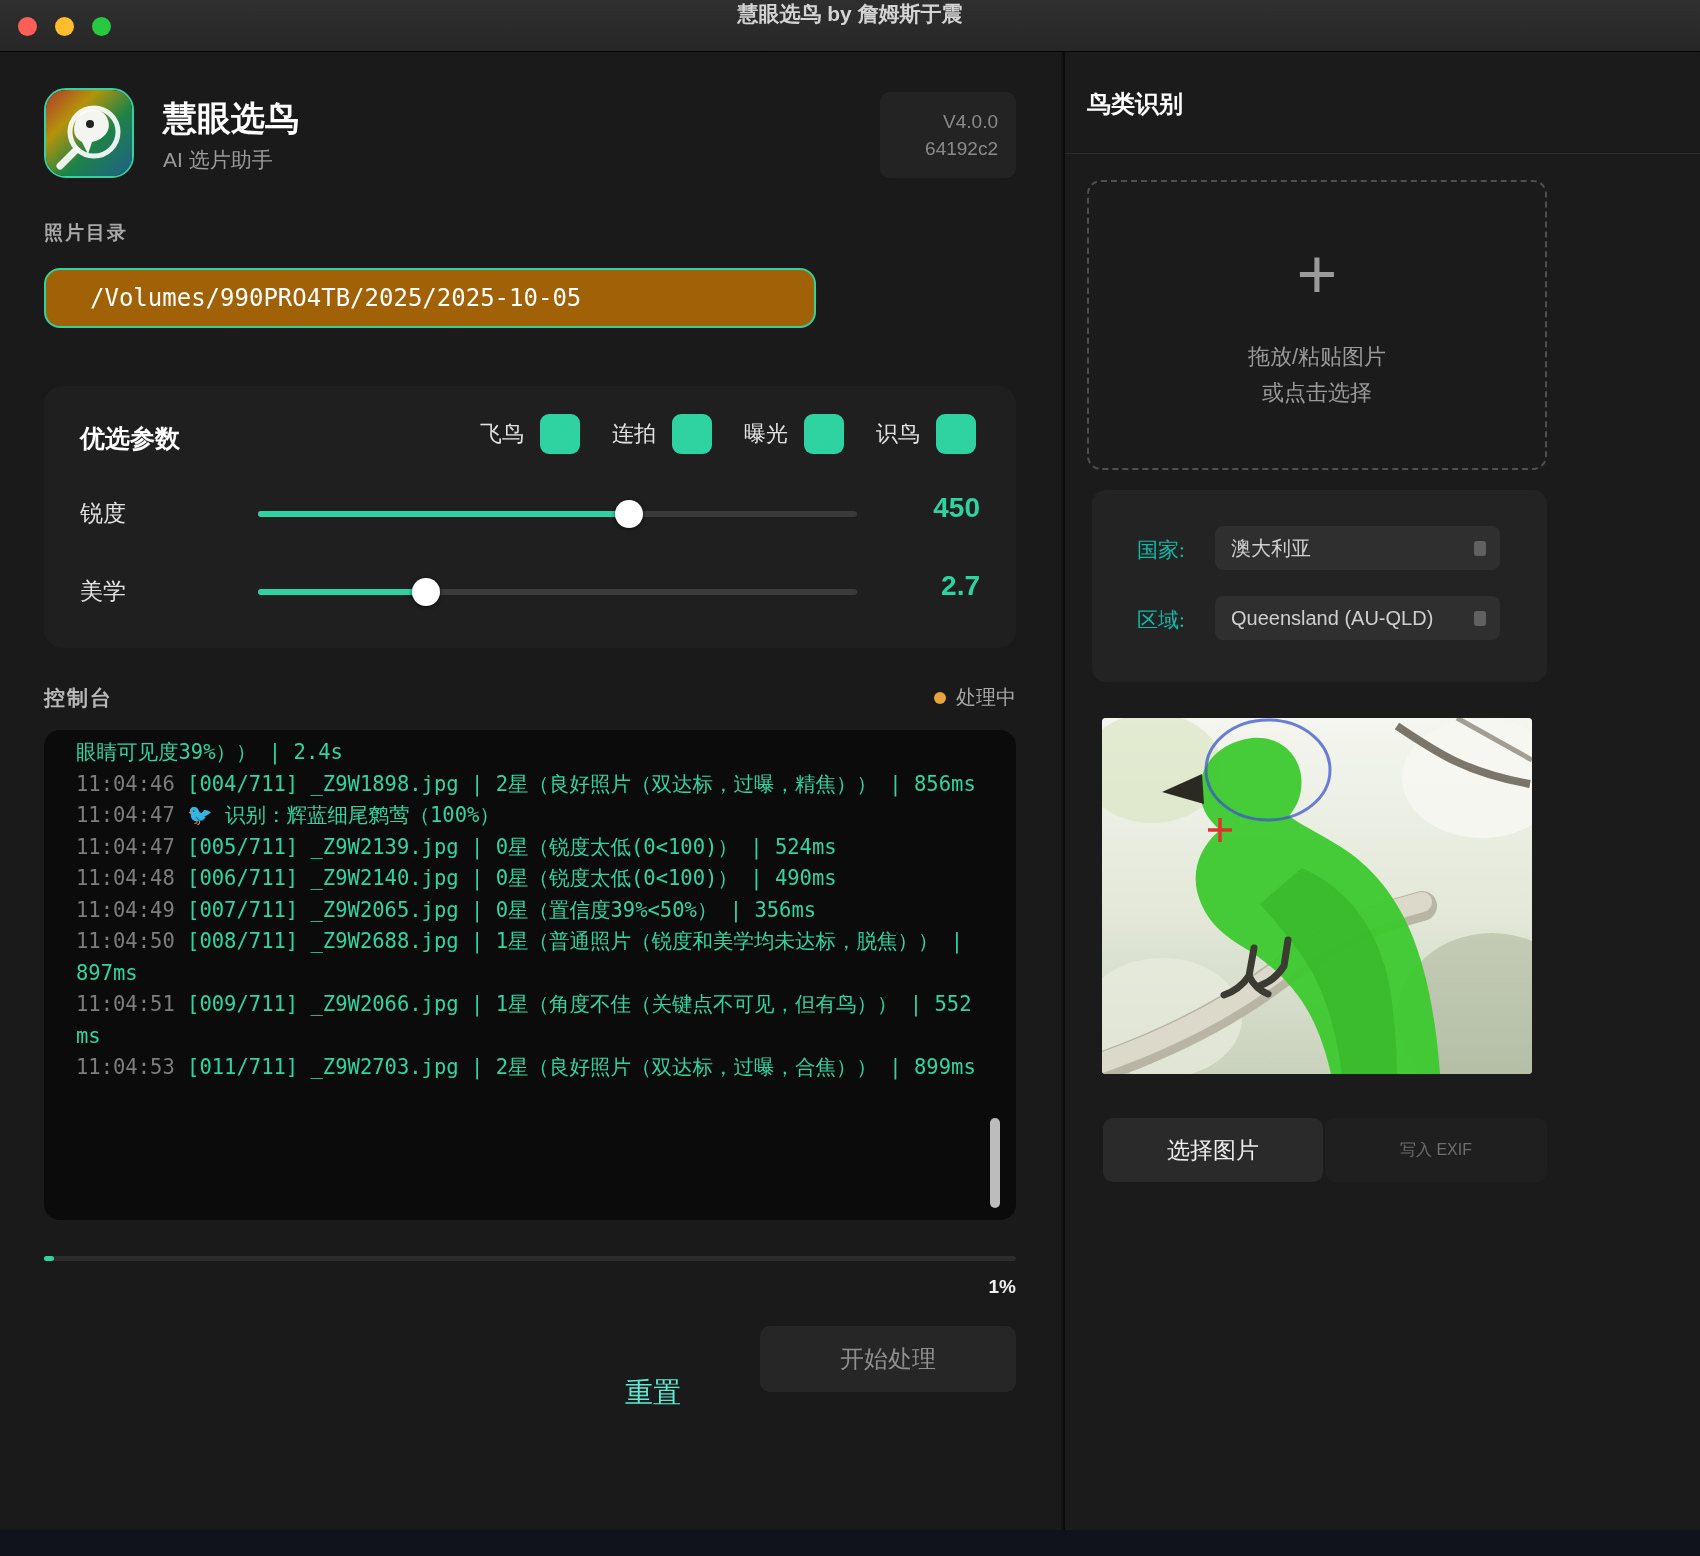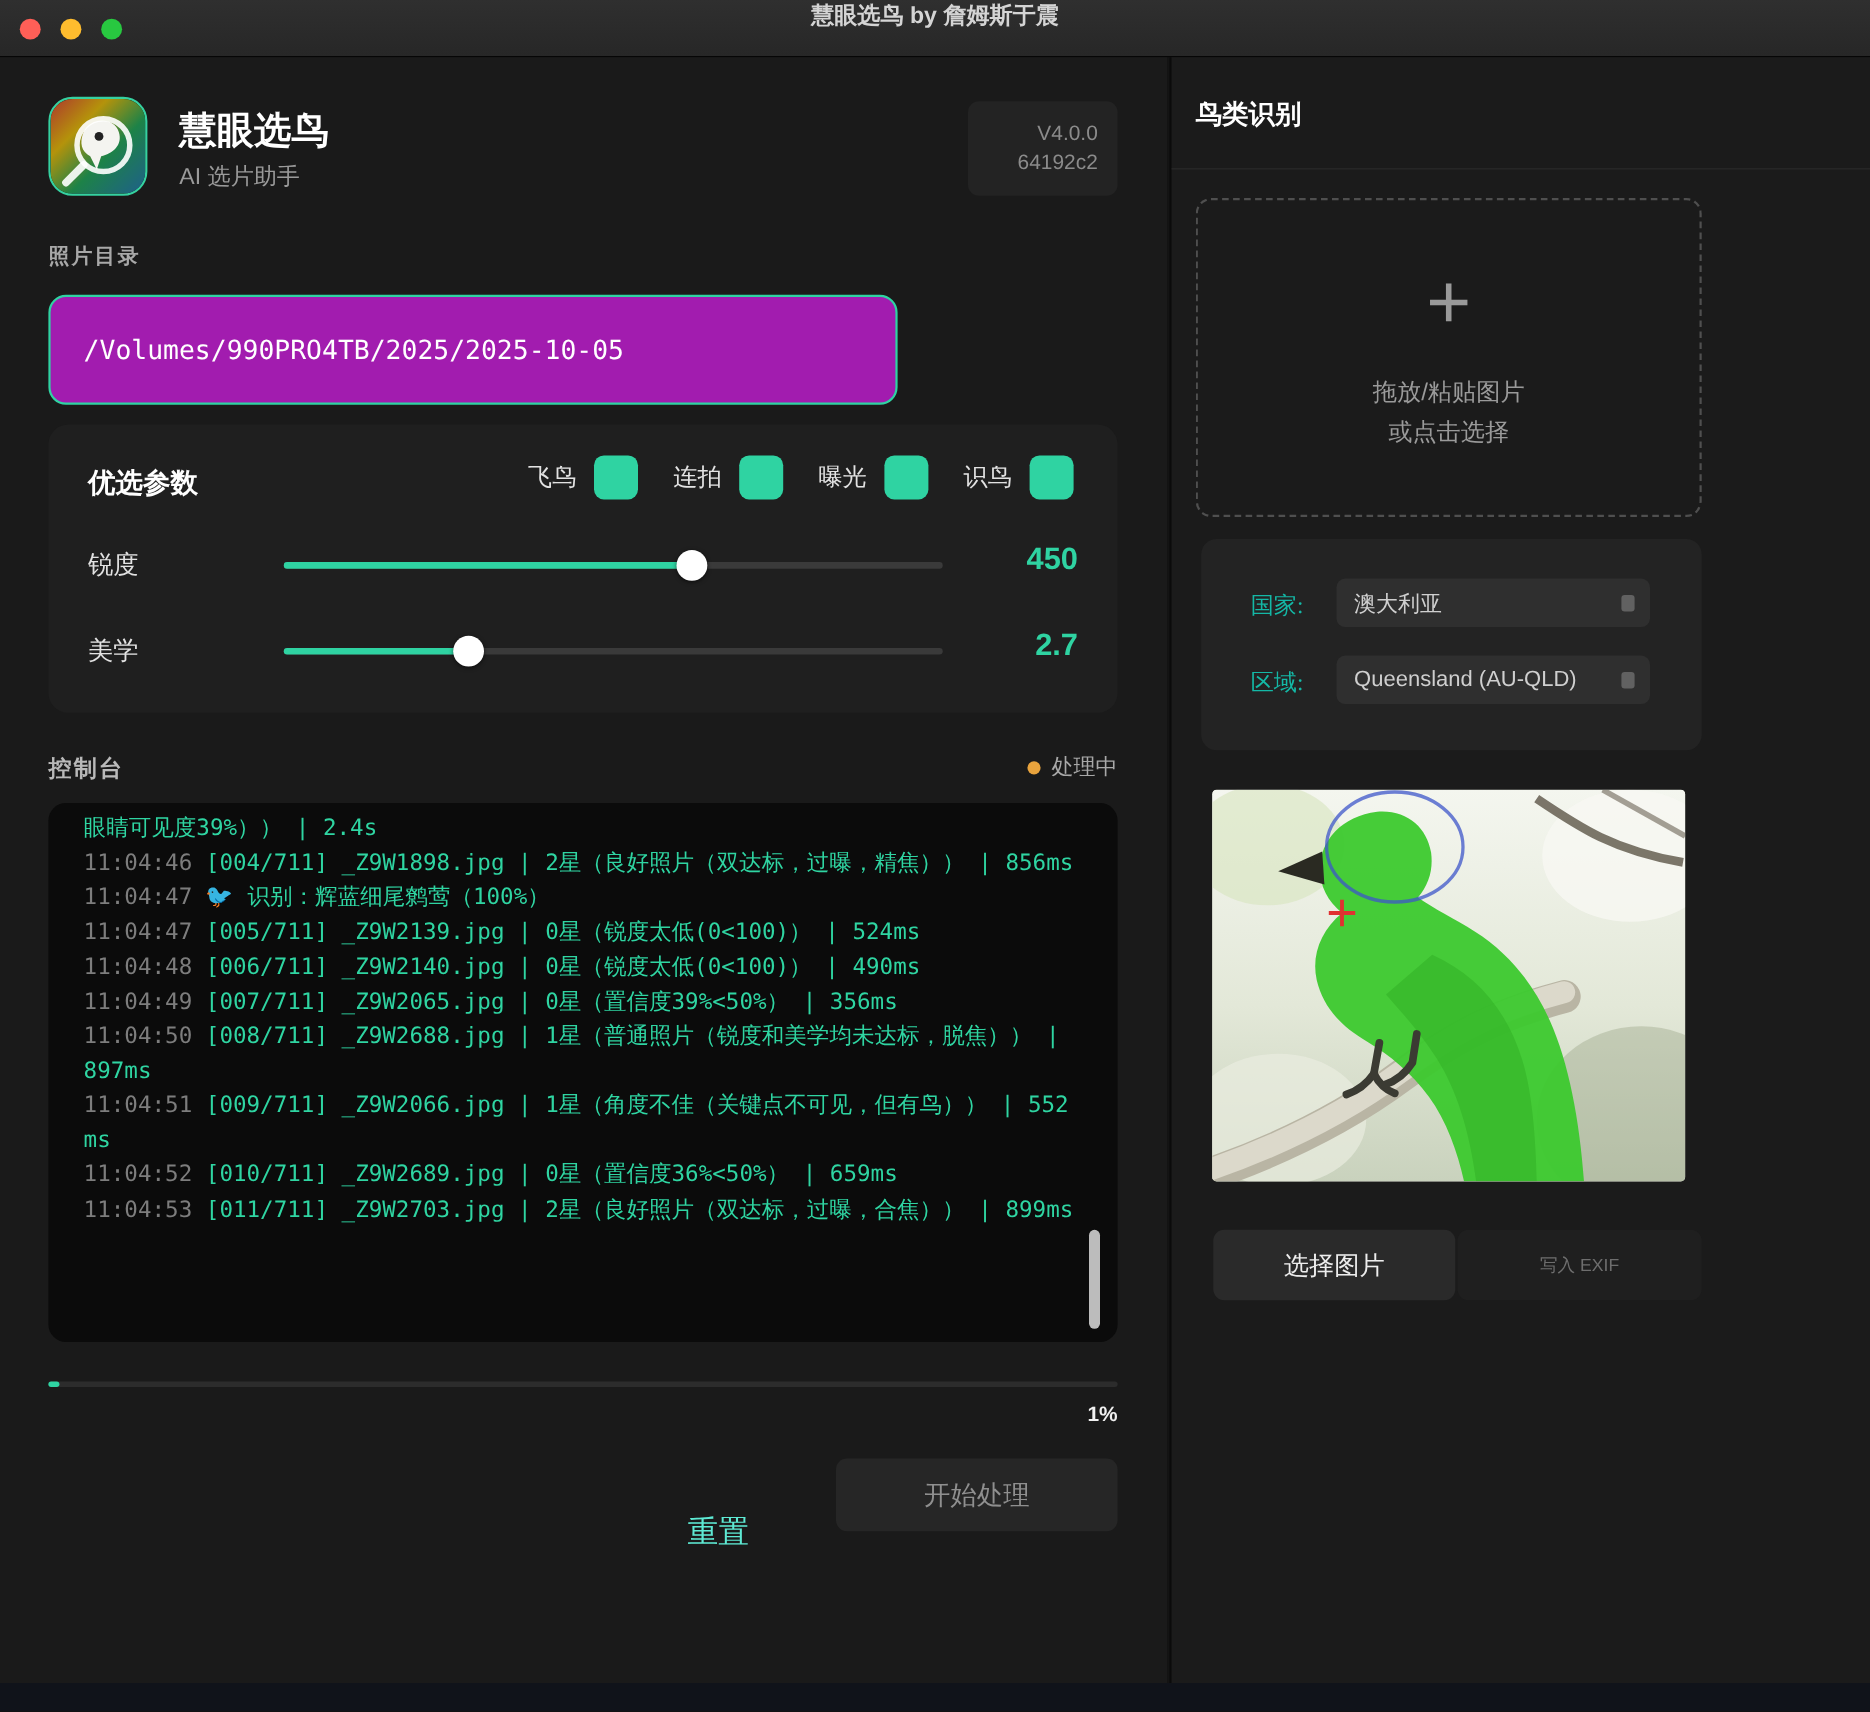--- a/index.html
+++ b/index.html
@@ -24,23 +24,23 @@
   .app-icon { position:absolute; left:44px; top:36px; width:90px; height:90px; border-radius:22px;
     border:2px solid #35d1a0; overflow:hidden; background:#101010; }
   .app-name { position:absolute; left:163px; top:44px; font-size:34px; font-weight:bold; color:#ffffff; }
   .app-sub  { position:absolute; left:163px; top:94px; font-size:21px; color:#9a9a9a; }
   .version-badge { position:absolute; left:880px; top:40px; width:136px; height:86px; background:#232323;
     border-radius:10px; padding:16px 18px 0 0; text-align:right; color:#8b8b8b;
     font-family:Liberation Sans, sans-serif; font-size:19px; line-height:27px; }
 
   
   .dir-label { position:absolute; left:44px; top:168px; font-size:19px; color:#a8a8a8; font-weight:bold; letter-spacing:2px; }
-  .dir-input { position:absolute; left:44px; top:216px; width:772px; height:100px; background:#a21caf;
+  .dir-input { position:absolute; left:44px; top:216px; width:772px; height:60px; background:#a16207;
     border:2.5px solid #2fd3a2; border-radius:16px; color:#ffffff; font-family:"DejaVu Sans Mono", monospace;
-    font-size:24px; padding:0 30px; outline:none; }
+    font-size:24px; padding:0 44px; outline:none; }
   .browse-btn { position:absolute; left:833px; top:216px; width:183px; height:80px; background:#242424;
     border:none; border-radius:12px; color:#e3e3e3; font-size:23px; font-family:inherit; cursor:pointer; }
 
   
   .params-card { position:absolute; left:44px; top:334px; width:972px; height:262px; background:#1f1f1f; border-radius:18px; }
   .params-title { position:absolute; left:36px; top:36px; font-size:25px; font-weight:bold; color:#ffffff; }
   .chk-row { position:absolute; right:40px; top:28px; display:flex; align-items:center; gap:32px; }
   .chk-item { display:flex; align-items:center; gap:16px; cursor:pointer; }
   .chk-item .lbl { font-size:22px; color:#e2e2e2; }
   .chk-box { width:40px; height:40px; border-radius:9px; background:#2fd3a2; }
@@ -187,21 +187,20 @@
 
   <div class="console">
     <div class="cline clip"><span class="t"></span><span class="m">眼睛可见度39%）） | 2.4s</span></div>
     <div class="cline"><span class="t">11:04:46</span> <span class="m">[004/711] _Z9W1898.jpg | 2星（良好照片（双达标，过曝，精焦）） | 856ms</span></div>
     <div class="cline"><span class="t">11:04:47</span> <span class="m">🐦  识别：辉蓝细尾鹩莺（100%）</span></div>
     <div class="cline"><span class="t">11:04:47</span> <span class="m">[005/711] _Z9W2139.jpg | 0星（锐度太低(0&lt;100)） | 524ms</span></div>
     <div class="cline"><span class="t">11:04:48</span> <span class="m">[006/711] _Z9W2140.jpg | 0星（锐度太低(0&lt;100)） | 490ms</span></div>
     <div class="cline"><span class="t">11:04:49</span> <span class="m">[007/711] _Z9W2065.jpg | 0星（置信度39%&lt;50%） | 356ms</span></div>
     <div class="cline"><span class="t">11:04:50</span> <span class="m">[008/711] _Z9W2688.jpg | 1星（普通照片（锐度和美学均未达标，脱焦）） | 897ms</span></div>
     <div class="cline"><span class="t">11:04:51</span> <span class="m">[009/711] _Z9W2066.jpg | 1星（角度不佳（关键点不可见，但有鸟）） | 552ms</span></div>
-    <div class="cline"><span class="t">11:04:52</span> <span class="m">[010/711] _Z9W2689.jpg | 0星（置信度36%&lt;50%） | 659ms</span></div>
     <div class="cline"><span class="t">11:04:53</span> <span class="m">[011/711] _Z9W2703.jpg | 2星（良好照片（双达标，过曝，合焦）） | 899ms</span></div>
     <div class="scroll-thumb"></div>
   </div>
 
   <div class="progress-track">
     <div class="progress-fill" style="width: 1%;"></div>
   </div>
   <div class="progress-label">1%</div>
 
   <button class="reset-btn">重置</button>

